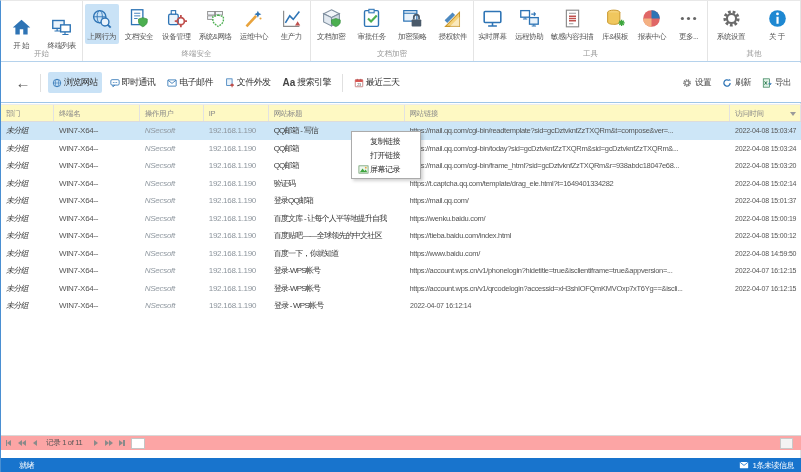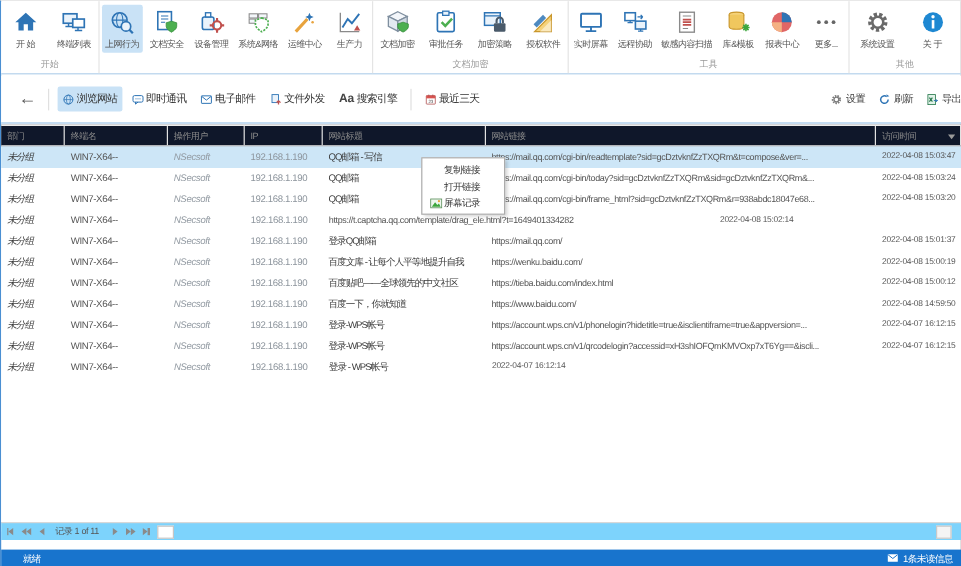--- a/index.html
+++ b/index.html
@@ -22,26 +22,26 @@
   .ritem .rlabel { font-size:7.5px; color:#555; margin-top:1px; white-space:nowrap; letter-spacing:-0.4px;}
 
   
   .subbar { position:absolute; left:0; top:62px; width:800px; height:40px; background:#fff;
     border-bottom:1px solid #9ec6e8; display:flex; align-items:center; }
   .backbtn { width:24px; margin-left:10px; font-size:15px; color:#555; text-align:center; }
   .vsep { width:1px; height:18px; background:#e0e0e0; margin:0 5px; }
   .tab { display:flex; align-items:center; gap:2px; padding:4px 4px; margin:0 2px;
     font-size:9px; color:#333; border-radius:2px; white-space:nowrap; letter-spacing:-0.6px;}
   .tab.sel { background:#c9e2f6; }
-  .actions { position:absolute; right:0; top:0; height:40px; display:flex; align-items:center; gap:11px; }
+  .actions { position:absolute; right:10px; top:0; height:40px; display:flex; align-items:center; gap:11px; }
   .action { display:flex; align-items:center; gap:3px; font-size:8.5px; color:#444; letter-spacing:-0.5px;}
 
   
   .grid { position:absolute; left:0; top:103px; width:800px; bottom:29px; background:#fff; }
-  .ghead { display:flex; height:18px; background:#0f172a; border-top:1px solid #ececec;
+  .ghead { display:flex; height:18px; background:#fef9c3; border-top:1px solid #ececec;
     border-bottom:1px solid #dcdcdc; }
   .ghead .hcell { font-size:7.5px; color:#8a8a8a; border-right:1px solid #e2e2e2;
     padding-left:5px; line-height:17px; white-space:nowrap; overflow:hidden; position:relative; letter-spacing:-0.4px;}
   .harrow { position:absolute; right:4px; top:7px; width:0; height:0;
     border-left:3px solid transparent; border-right:3px solid transparent; border-top:4px solid #9a9a9a; }
   .grow { display:flex; height:17.5px; }
   .grow.sel { background:#cde6f7; }
   .gcell { font-size:8px; color:#333; padding-left:5px; line-height:17.5px;
     white-space:nowrap; overflow:hidden; letter-spacing:-0.3px; }
   .gcell.c0 { color:#3a3a3a; letter-spacing:-0.8px;font-style:italic;}
@@ -52,42 +52,42 @@
   .gcell.c5 { color:#555; font-size:7.5px; }
   .gcell.c6 { color:#555; font-size:7px; letter-spacing:-0.2px; }
 
   
   .ctxmenu { position:absolute; left:350px; top:130px; width:70px; background:#fff;
     border:1px solid #ababab; box-shadow:2px 2px 3px rgba(0,0,0,0.18); padding:2px 0; z-index:20; }
   .citem { display:flex; align-items:center; height:14px; font-size:8px; color:#333; padding-left:4px; letter-spacing:-0.5px;}
   .citem .cic { width:14px; display:flex; align-items:center; justify-content:center; }
 
   
-  .pager { position:absolute; left:0; bottom:22px; width:800px; height:15px; background:#7dd3fc;
+  .pager { position:absolute; left:0; bottom:22px; width:800px; height:15px; background:#fca5a5;
     border-top:1px solid #d8d8d8; display:flex; align-items:center; }
   .navbtn { display:flex; align-items:center; justify-content:center; width:11px; height:11px; margin-left:2px; }
   .tri-l { width:0; height:0; border-top:3px solid transparent; border-bottom:3px solid transparent; border-right:4px solid #8a8a8a; }
   .tri-r { width:0; height:0; border-top:3px solid transparent; border-bottom:3px solid transparent; border-left:4px solid #8a8a8a; }
   .bar { width:1.5px; height:6px; background:#8a8a8a; }
   .pgtext { font-size:7.5px; color:#555; margin:0 6px; letter-spacing:-0.3px; }
   .pgbox { width:14px; height:11px; border:1px solid #c5c5c5; background:#fff; margin-left:4px; }
   .pgbox-far { position:absolute; right:8px; top:2px; width:13px; height:11px; border:1px solid #c9c9c9; background:#f4f4f4; }
 
   
   .statusbar { position:absolute; left:0; bottom:0; width:801px; height:14px; background:#1874cd;
     display:flex; align-items:center; color:#fff; }
   .st-left { font-size:8px; margin-left:18px; letter-spacing:-0.5px;}
   .st-right { position:absolute; right:8px; display:flex; align-items:center; gap:4px; font-size:8px; letter-spacing:-0.5px;}
 </style>
 </head>
 <body>
 
 <div class="window">
   <div class="ribbon" id="ribbon">
-      <div class="rgroup" style="width: 82px;">
+      <div class="rgroup" style="width: 82px; align-items: center;">
         <div class="ritem">
           <div class="ric">
             <svg width="21" height="21" viewBox="0 0 24 24">
               <path d="M12 3 L22 12 H19 V20 H14 V14 H10 V20 H5 V12 H2 Z" fill="#2e74b5"></path>
             </svg>
           </div>
           <div class="rlabel">开 始</div>
         </div>
         <div class="ritem">
           <div class="ric">
@@ -160,20 +160,21 @@
         <div class="ritem">
           <div class="ric">
             <svg width="21" height="21" viewBox="0 0 24 24">
               <path d="M3 3 v18 h18" stroke="#8a8a8a" stroke-width="1.3" fill="none"></path>
               <path d="M5 17 L10 9 L14 13 L21 4" stroke="#2e74b5" stroke-width="1.8" fill="none"></path>
               <path d="M16 20 l3-5 3 5 Z" fill="#c0504d"></path>
             </svg>
           </div>
           <div class="rlabel">生产力</div>
         </div>
+        <div class="rgroup-label">终端安全</div>
       </div>
       <div class="rgroup" style="width: 163px;">
         <div class="ritem">
           <div class="ric">
             <svg width="21" height="21" viewBox="0 0 24 24">
               <path d="M12 2 L21 6.5 L12 11 L3 6.5 Z" fill="#f3f6fa" stroke="#7f8f9f" stroke-width="1.2"></path>
               <path d="M3 6.5 V16 L12 20.5 V11 Z" fill="#e2e9f0" stroke="#7f8f9f" stroke-width="1.2"></path>
               <path d="M21 6.5 V16 L12 20.5 V11 Z" fill="#cfd9e2" stroke="#7f8f9f" stroke-width="1.2"></path>
               <path d="M17 12 l5 1.6 v3 c0 2.6-5 4.8-5 4.8 s-5-2.2-5-4.8 v-3 Z" fill="#4caf50" stroke="#3a9140" stroke-width="0.8"></path>
             </svg>
@@ -432,20 +433,21 @@
           <div class="gcell c3" style="width: 65px;">192.168.1.190</div>
           <div class="gcell c4" style="width: 136px;">QQ邮箱</div>
           <div class="gcell c5" style="width: 326px;">https://mail.qq.com/cgi-bin/frame_html?sid=gcDztvknfZzTXQRm&amp;r=938abdc18047e68...</div>
           <div class="gcell c6" style="width: 71px;">2022-04-08 15:03:20</div>
         </div>
         <div class="grow">
           <div class="gcell c0" style="width: 53px;">未分组</div>
           <div class="gcell c1" style="width: 86px;">WIN7-X64--</div>
           <div class="gcell c2" style="width: 64px;">NSecsoft</div>
           <div class="gcell c3" style="width: 65px;">192.168.1.190</div>
+          <div class="gcell c4" style="width: 136px;">验证码</div>
           <div class="gcell c5" style="width: 326px;">https://t.captcha.qq.com/template/drag_ele.html?t=1649401334282</div>
           <div class="gcell c6" style="width: 71px;">2022-04-08 15:02:14</div>
         </div>
         <div class="grow">
           <div class="gcell c0" style="width: 53px;">未分组</div>
           <div class="gcell c1" style="width: 86px;">WIN7-X64--</div>
           <div class="gcell c2" style="width: 64px;">NSecsoft</div>
           <div class="gcell c3" style="width: 65px;">192.168.1.190</div>
           <div class="gcell c4" style="width: 136px;">登录QQ邮箱</div>
           <div class="gcell c5" style="width: 326px;">https://mail.qq.com/</div>

